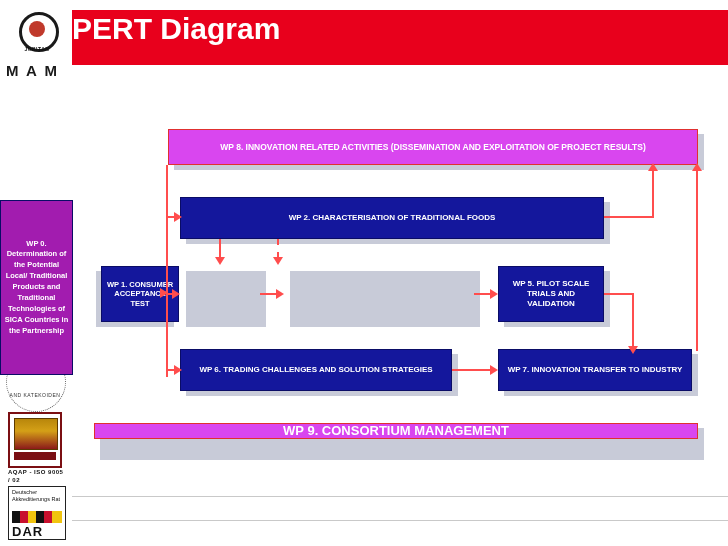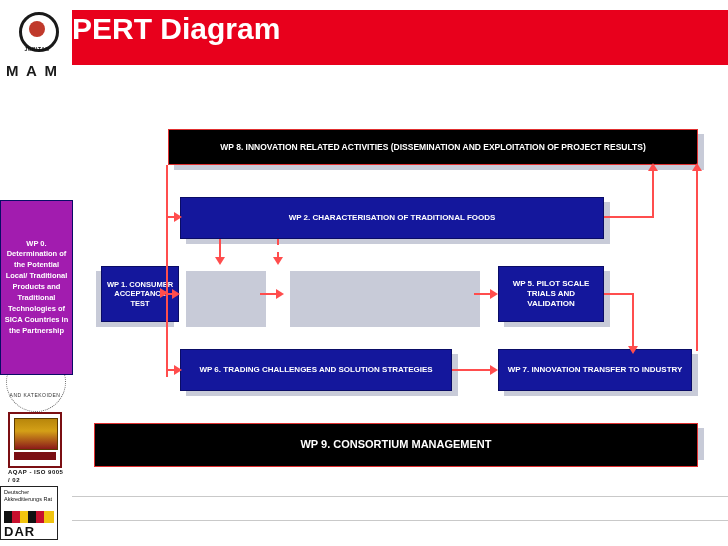--- a/index.html
+++ b/index.html
@@ -61,21 +61,21 @@
     border:1px solid #5c3a00;
   }
   .logo-badge-bar{
     position:absolute;left:4px;top:38px;width:42px;height:8px;background:#7b0f13;
   }
   .aqap{
     position:absolute;left:8px;top:468px;width:56px;
     font-size:6px;font-weight:bold;color:#111;line-height:8px;letter-spacing:.5px;
   }
   .dar-box{
-    position:absolute;left:0;top:486px;width:56px;height:52px;
+    position:absolute;left:8px;top:486px;width:56px;height:52px;
     border:1px solid #222;background:#fff;
   }
   .dar-head{
     position:absolute;left:3px;top:2px;width:50px;
     font-size:5.5px;color:#111;line-height:7px;
   }
   .dar-stripes{
     position:absolute;left:3px;top:24px;width:50px;height:12px;
     background:linear-gradient(90deg,#111 0 8px,#c8102e 8px 16px,#f1c40f 16px 24px,#111 24px 32px,#c8102e 32px 40px,#f1c40f 40px 50px);
   }
@@ -92,21 +92,21 @@
 
   
   .box{
     position:absolute;box-sizing:border-box;
     display:flex;align-items:center;justify-content:center;text-align:center;
     color:#ffffff;font-weight:bold;
     font-family:"Liberation Sans", sans-serif;
     line-height:1.25;
   }
   .navy{background:#14179c;border:1px solid #0a0c66;}
-  .red{background:#000000;border:1px solid #e03030;}
+  .red{background:#d946ef;border:1px solid #e03030;}
   .shadow{
     position:absolute;background:#9aa0b8;opacity:.55;
   }
   .wp0{
     position:absolute;left:0px;top:200px;width:73px;height:175px;
     background:#a21caf;border:1px solid #0a0c66;box-sizing:border-box;
     color:#ffffff;font-size:7.5px;font-weight:bold;text-align:center;
     display:flex;align-items:center;justify-content:center;line-height:1.45;
     padding:2px;
   }
@@ -187,21 +187,21 @@
   <div class="box navy" style="left:180px;top:349px;width:272px;height:42px;font-size:8px;padding:0 6px;">
     <span>WP 6. TRADING CHALLENGES AND SOLUTION STRATEGIES</span>
   </div>
 
   <div class="shadow" style="left:504px;top:354px;width:194px;height:42px;"></div>
   <div class="box navy" style="left:498px;top:349px;width:194px;height:42px;font-size:8px;padding:0 6px;">
     <span>WP 7. INNOVATION TRANSFER TO INDUSTRY</span>
   </div>
 
   <div class="shadow" style="left:100px;top:428px;width:604px;height:32px;"></div>
-  <div class="box red" style="left:94px;top:423px;width:604px;height:44px;font-size:11px;padding:0 8px;">
+  <div class="box red" style="left:94px;top:423px;width:604px;height:16px;font-size:13px;padding:0 8px;">
     <span>WP 9. CONSORTIUM MANAGEMENT</span>
   </div>
 
   <div class="arrow-line" style="left:166px;top:165px;width:2px;height:212px;"></div>
 
   <div class="arrow-line" style="left:166px;top:216px;width:14px;height:2px;"></div>
   <div class="arrow-head ah-right" style="left:174px;top:212px;"></div>
 
   <div class="arrow-line" style="left:166px;top:292px;width:0px;height:2px;"></div>
   <div class="arrow-head ah-right" style="left:160px;top:288px;"></div>

